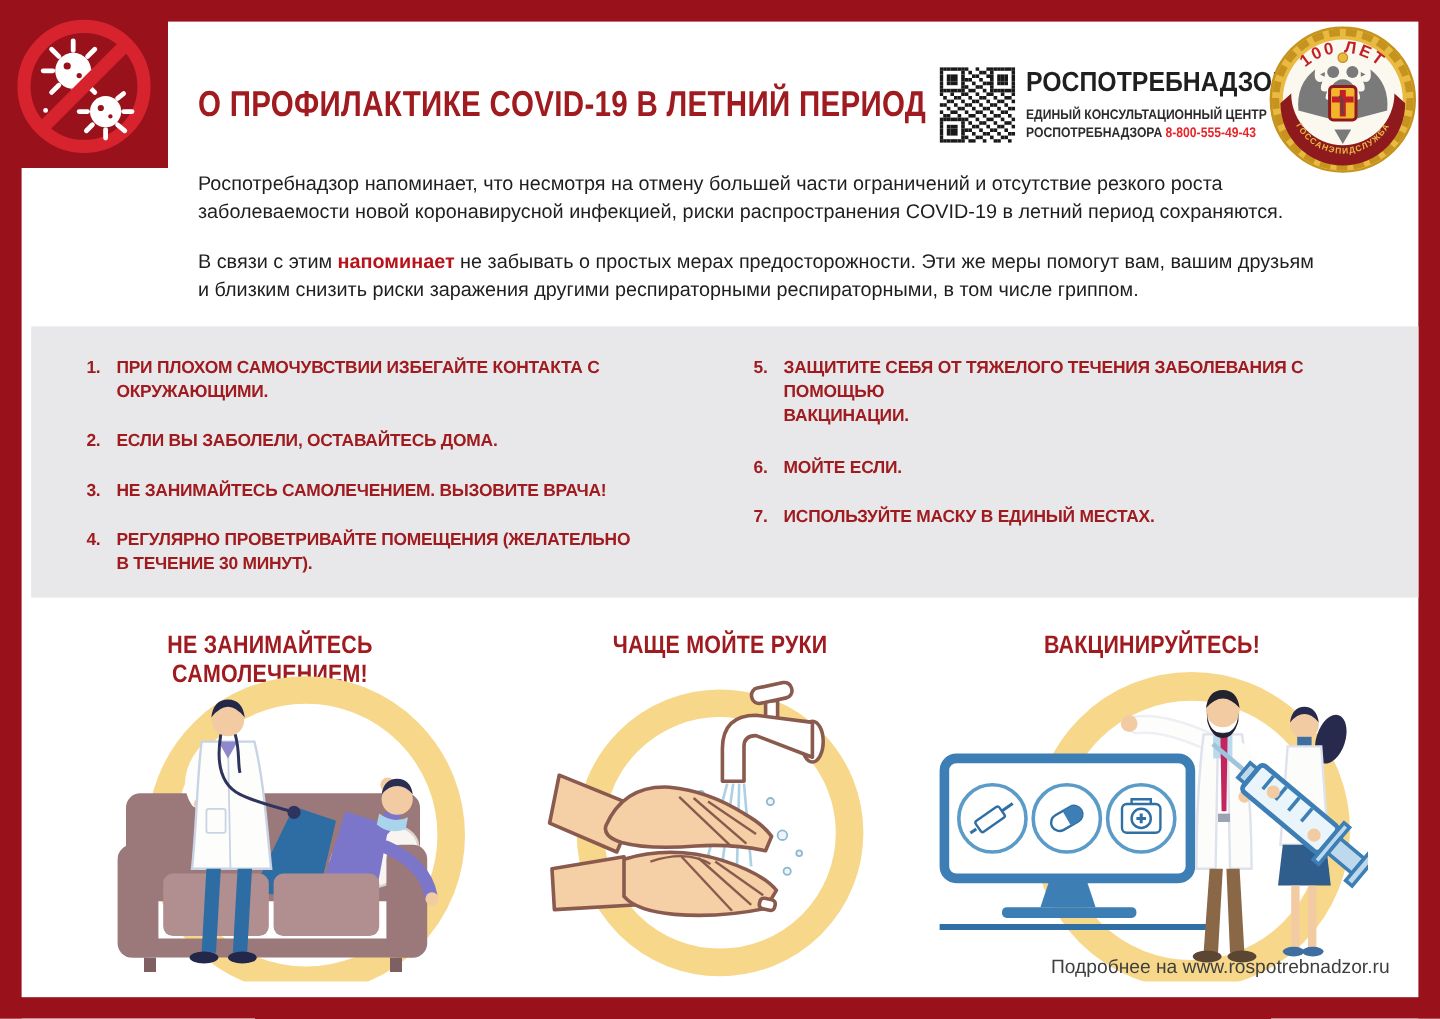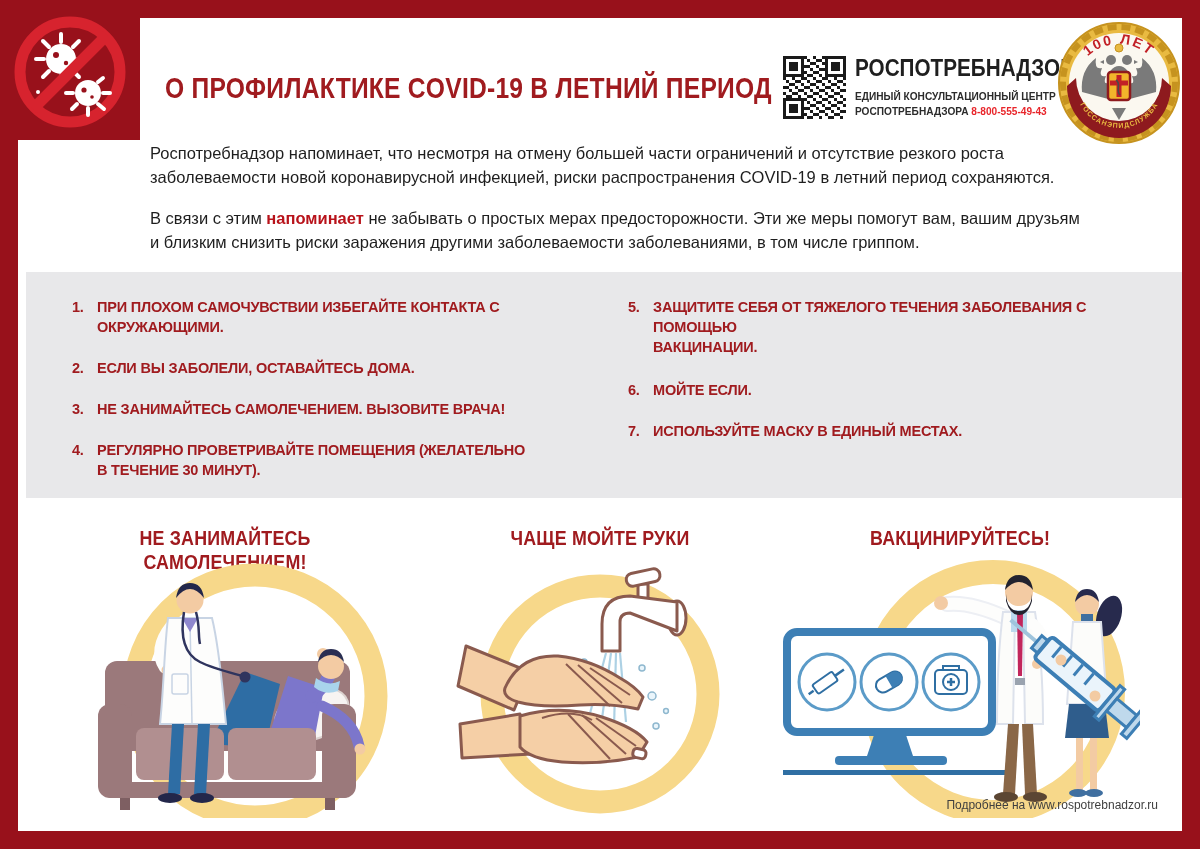--- a/index.html
+++ b/index.html
@@ -14,37 +14,37 @@
   .corner{left:0;top:0;width:140px;height:140px;background:#98111B;}
   .cond{display:inline-block;transform-origin:0 0;white-space:nowrap;}
   .title{left:165px;top:71px;font-size:30px;font-weight:bold;color:#A01B1F;
          transform:scaleX(.82);letter-spacing:.3px;}
   .qr{left:783px;top:56px;width:63px;height:63px;}
   .brand-name{left:855px;top:55px;font-size:23px;font-weight:bold;color:#1f1f1f;transform:scaleX(.9);}
   .brand-sub{left:855px;font-size:11.5px;font-weight:bold;color:#2b2b2b;transform:scaleX(.88);}
   .sub1{top:90px;} .sub2{top:105px;}
   .phone{color:#E8252A;}
   .emblem{left:1056px;top:20px;width:126px;height:126px;}
-  .para{left:150px;width:950px;font-size:16.5px;color:#1e1e1e;line-height:1.45;white-space:pre-line;}
+  .para{left:165px;width:950px;font-size:16.5px;color:#1e1e1e;line-height:1.45;white-space:pre-line;}
   .p1{top:142px;} .p2{top:207px;}
   .hl{color:#B8121A;font-weight:bold;}
   .band{left:26px;top:272px;width:1156px;height:226px;background:#E8E8EA;}
   .list-col{top:297px;}
   .col1{left:72px;width:545px;} .col2{left:628px;width:535px;}
   .item{display:flex;margin-bottom:21px;color:#A01B1F;font-weight:bold;font-size:14.5px;
         line-height:1.38;letter-spacing:-.2px;}
   .item .num{width:25px;flex:none;}
   .item .txt{white-space:pre-line;}
   .caption{top:526px;font-size:21px;font-weight:bold;color:#A01B1F;text-align:center;
            transform:scaleX(.85);letter-spacing:.2px;}
   .cap1{left:58px;width:334px;} .cap2{left:448px;width:304px;} .cap3{left:788px;width:344px;}
   .illo1{left:60px;top:556px;width:335px;height:262px;}
   .illo2{left:450px;top:556px;width:300px;height:262px;}
   .illo3{left:775px;top:554px;width:365px;height:264px;}
-  .footer{right:42px;top:798px;font-size:12px;color:#3f3f3f;}
+  .footer{right:42px;top:798px;font-size:16px;color:#3f3f3f;}
 </style>
 </head>
 <body>
 
 <div class="poster">
 
   <div class="frame f-top"></div>
   <div class="frame f-bottom"></div>
   <div class="frame f-left"></div>
   <div class="frame f-right"></div>
@@ -349,21 +349,21 @@
       </text>
       <text font-family="Liberation Sans, sans-serif" font-size="7" font-weight="bold" fill="#E9BA41" letter-spacing="1">
         <textPath href="#arcB" startOffset="50%" text-anchor="middle">ГОССАНЭПИДСЛУЖБА</textPath>
       </text>
     </svg>
   </div>
 
   <div class="abs para p1">Роспотребнадзор напоминает, что несмотря на отмену большей части ограничений и отсутствие резкого роста
 заболеваемости новой коронавирусной инфекцией, риски распространения COVID-19 в летний период сохраняются.</div>
   <div class="abs para p2"><span>В связи с этим </span><span class="hl">напоминает</span><span> не забывать о простых мерах предосторожности. Эти же меры помогут вам, вашим друзьям
-и близким снизить риски заражения другими заболеваемости заболеваниями, в том числе гриппом.</span></div>
+и близким снизить риски заражения другими респираторными респираторными, в том числе гриппом.</span></div>
 
   <div class="abs band"></div>
 
   <div class="abs list-col col1">
     <div class="item">
       <span class="num">1.</span>
       <span class="txt">ПРИ ПЛОХОМ САМОЧУВСТВИИ ИЗБЕГАЙТЕ КОНТАКТА С ОКРУЖАЮЩИМИ.</span>
     </div>
     <div class="item">
       <span class="num">2.</span>

